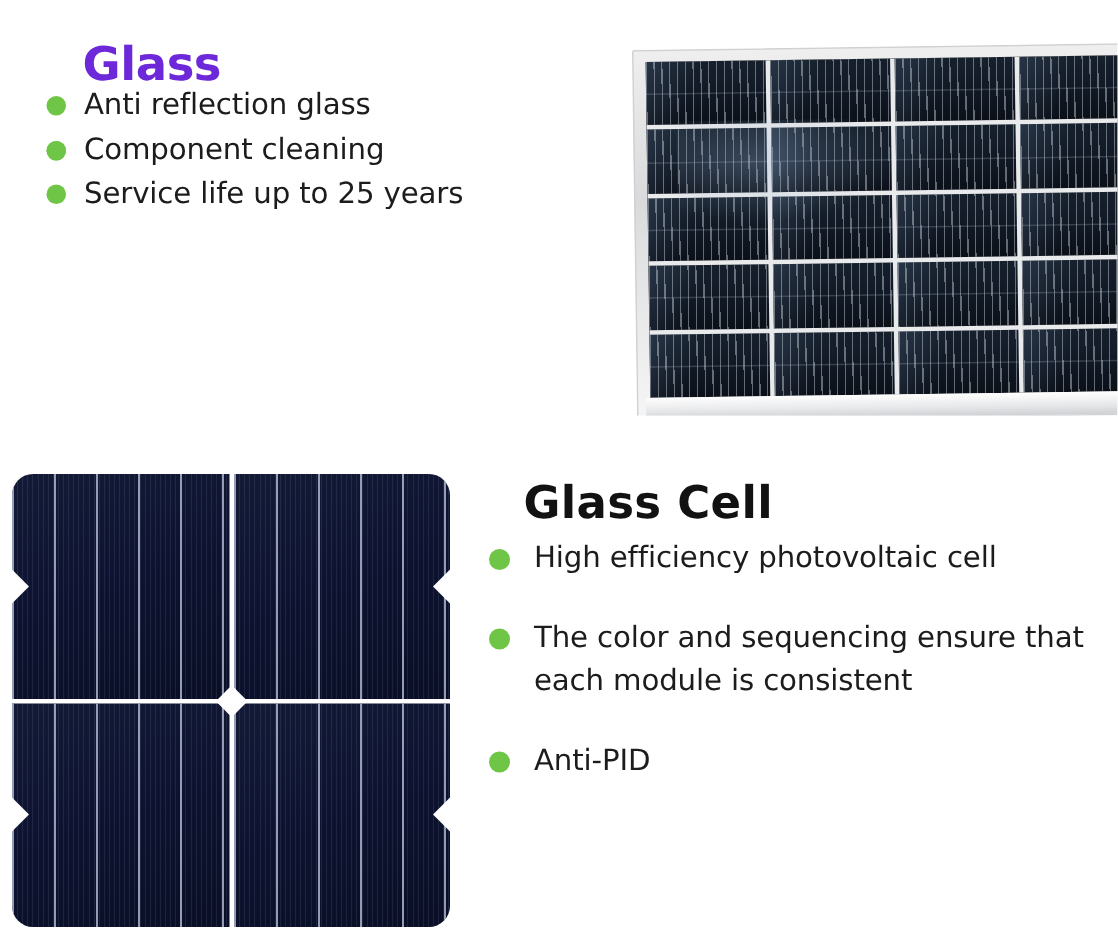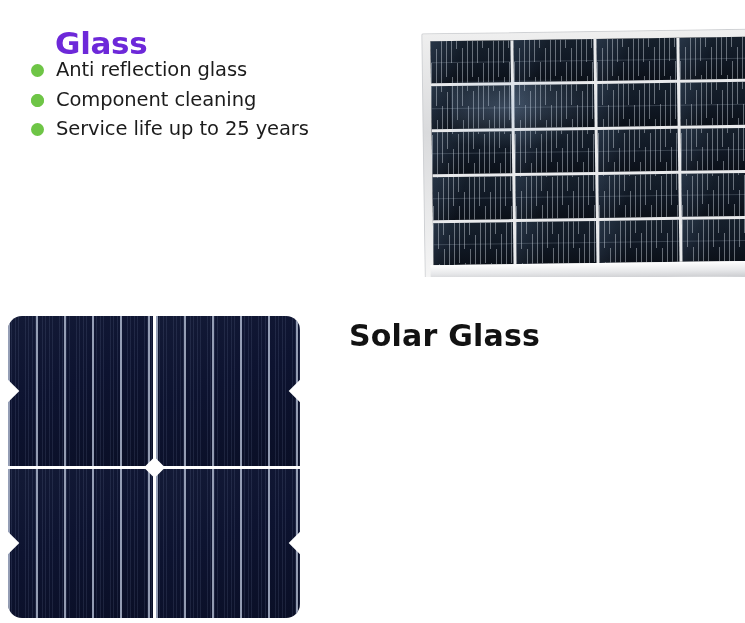--- a/index.html
+++ b/index.html
@@ -333,14 +333,28 @@
       <span class="edge-notch en-left"></span>
     </div>
     <div class="qcell qc-br">
       <span class="edge-notch en-right"></span>
     </div>
     <span class="center-diamond"></span>
   </div>
 </figure>
 
 <section class="cell-section">
-  <h1 class="cell-title">Solar Glass</h1>
+  <h1 class="cell-title">Glass Cell</h1>
+  <ul class="cell-list" style="list-style:none;margin:0;padding:0;">
+    <li class="c-item">
+      <span class="dot"></span>
+      <span>High efficiency photovoltaic cell</span>
+    </li>
+    <li class="c-item">
+      <span class="dot"></span>
+      <span>The color and sequencing ensure that each module is consistent</span>
+    </li>
+    <li class="c-item">
+      <span class="dot"></span>
+      <span> Anti-PID</span>
+    </li>
+  </ul>
 </section>
 
 </body></html>

